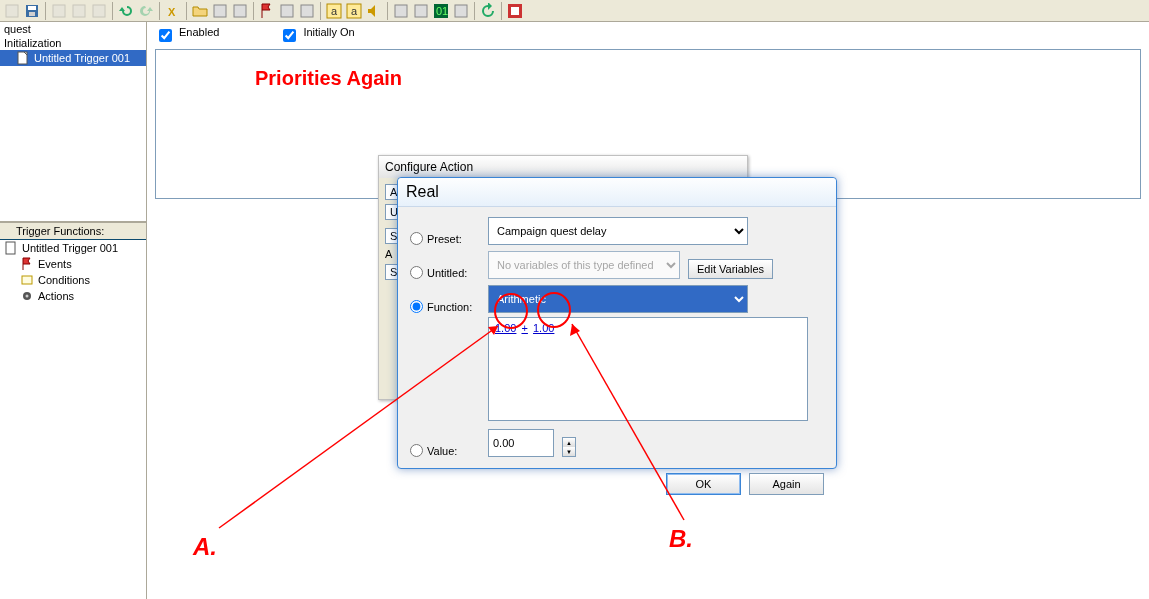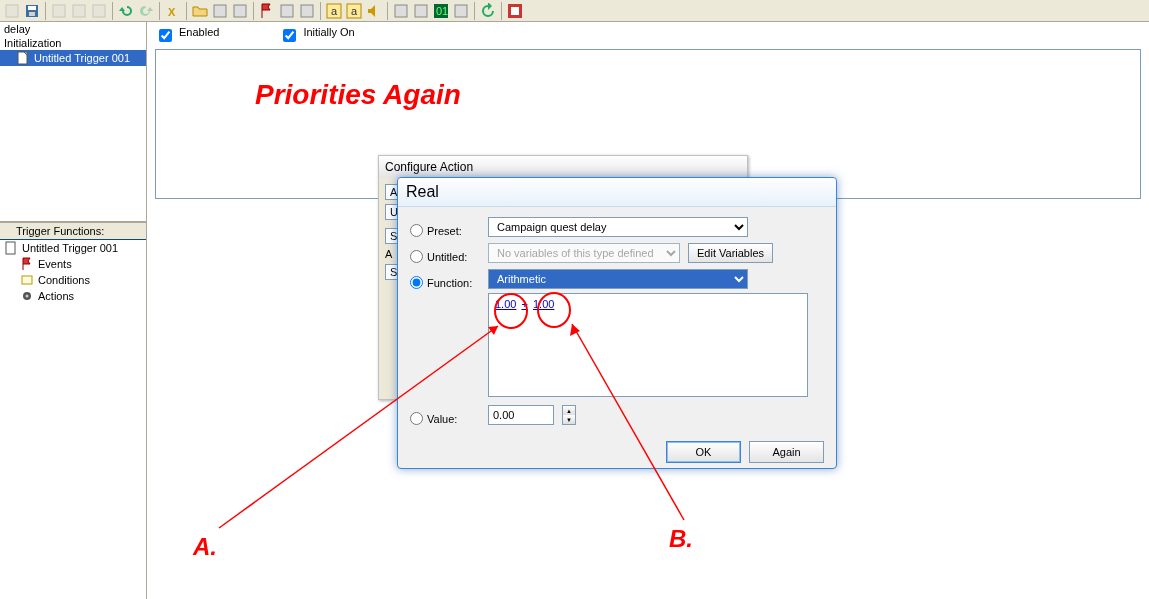--- a/index.html
+++ b/index.html
@@ -31,22 +31,22 @@
   .rhead .checks { display: flex; gap: 60px; margin-bottom: 4px; }
   .rhead label { display: flex; gap: 4px; }
   .comment-label { margin-bottom: 2px; }
   .comment-box {
     width: 986px; height: 150px; border: 1px solid #7f9db9; background: #fff; resize: none;
     padding: 4px; position: relative;
   }
 
   
   .anno-title {
-    position: absolute; left: 255px; top: 79px;
-    font-family: Arial, sans-serif; font-size: 28px; font-weight: bold; font-style: italic;
+    position: absolute; left: 255px; top: 67px;
+    font-family: Arial, sans-serif; font-size: 20px; font-weight: bold; 
     color: #ff0000; pointer-events: none;
   }
   .anno-label-a { position: absolute; left: 193px; top: 533px; font-family: Arial, sans-serif; font-size: 24px; font-weight: bold; font-style: italic; color: #ff0000; pointer-events: none; }
   .anno-label-b { position: absolute; left: 669px; top: 525px; font-family: Arial, sans-serif; font-size: 24px; font-weight: bold; font-style: italic; color: #ff0000; pointer-events: none; }
   .anno-svg { position: absolute; left: 0; top: 0; width: 1149px; height: 599px; pointer-events: none; }
 
   
   .dlg-config {
     position: absolute; left: 378px; top: 155px; width: 370px; height: 245px;
     border: 1px solid #c0c0c0; background: #ece9d8; box-shadow: 1px 1px 3px rgba(0,0,0,.3);
@@ -64,21 +64,21 @@
   }
   .dlg-real .title {
     background: linear-gradient(#fdfeff,#e7f1fb); border-bottom: 1px solid #c9d8ea;
     padding: 5px 8px; font-size: 16px; border-radius: 4px 4px 0 0;
   }
   .dlg-real .body { padding: 10px 12px; }
   .dlg-real .row { display: flex; align-items: flex-end; margin-bottom: 6px; gap: 8px; }
   .dlg-real .row .lbl { width: 70px; display: flex; align-items: center; gap: 4px; }
   .dlg-real .row .lbl input[type=radio] { margin: 0; }
   .dlg-real select, .dlg-real input[type=text] {
-    border: 1px solid #7f9db9; background: #fff; font-size: 11px; height: 20px; padding: 1px 4px;
+    border: 1px solid #7f9db9; background: #fff; font-size: 11px; height: 28px; padding: 1px 4px;
   }
   .dlg-real select.wide { width: 260px; }
   .dlg-real select.nvar { width: 192px; color: #888; }
   .dlg-real select.func { width: 260px; background: #316ac5; color: #fff; }
   .dlg-real .edit-var-btn {
     border: 1px solid #7f9db9; background: linear-gradient(#fff,#e4e4e4);
     padding: 2px 8px; height: 20px; cursor: pointer;
   }
   .dlg-real .expr-box {
     width: 320px; height: 104px; border: 1px solid #7f9db9; background: #fff; margin-left: 78px;
@@ -228,21 +228,21 @@
         <rect x="4" y="4" width="8" height="8" fill="#fff"></rect>
       </svg>
     </div>
   </div>
 
 <div class="main">
 
   <div class="leftcol">
     <div class="tree-panel top">
       <div class="row">
-        <span>delay</span>
+        <span>quest</span>
       </div>
       <div class="row" style="padding-left:4px">
         <span>Initialization</span>
       </div>
       <div class="row sel" style="padding-left:16px">
         <span class="ticon">
           <svg viewBox="0 0 14 14">
               <rect x="2" y="1" width="9" height="12" fill="#fff" stroke="#555"></rect>
               <path d="M8 1 L11 4" stroke="#555" fill="none"></path>
             </svg>

